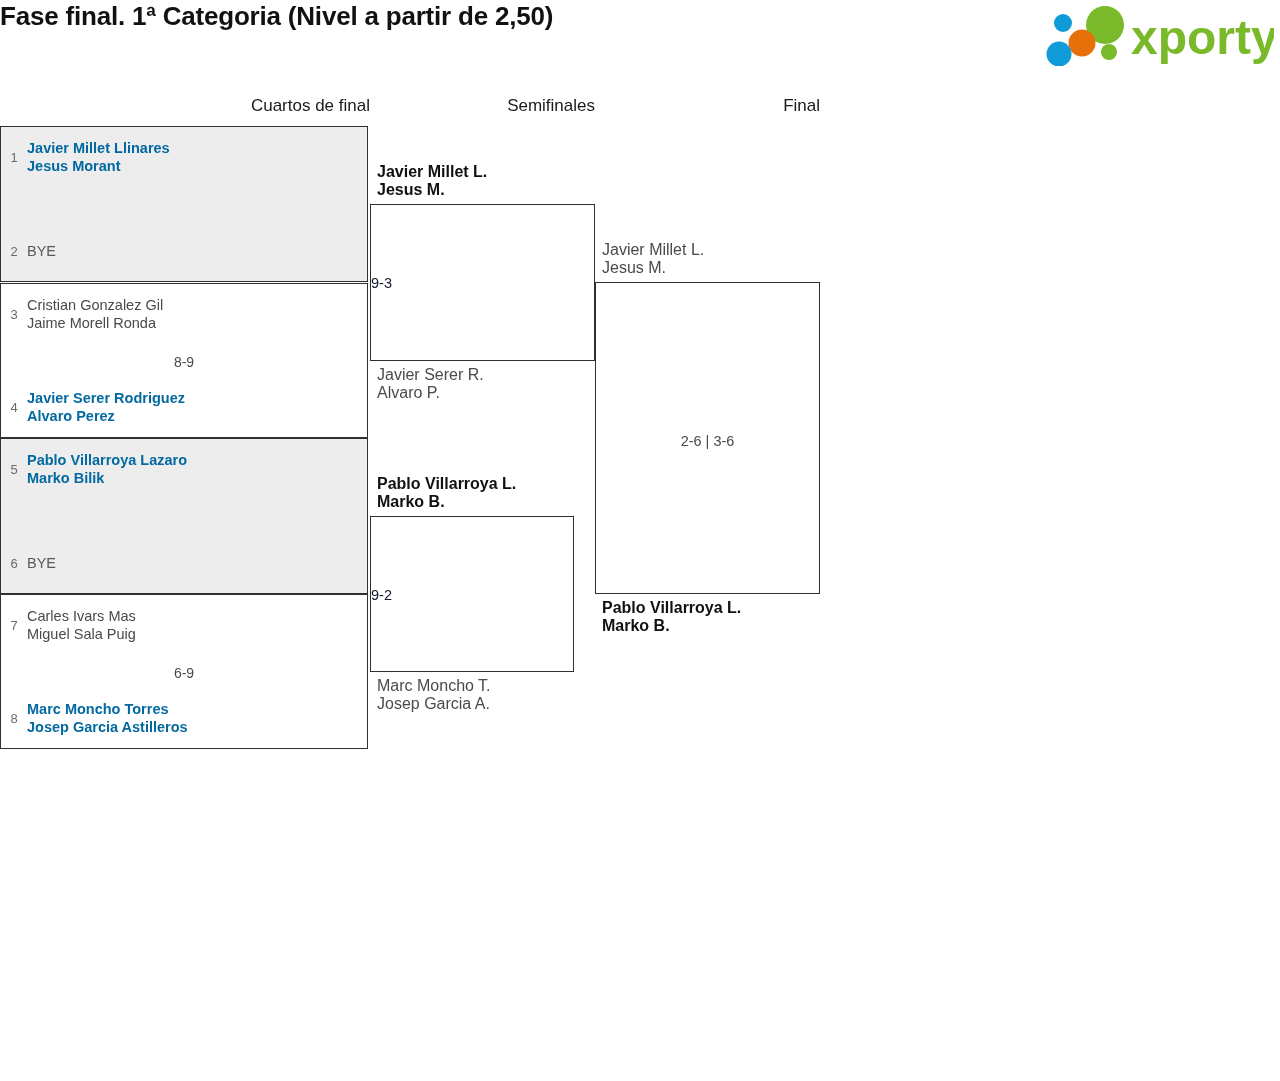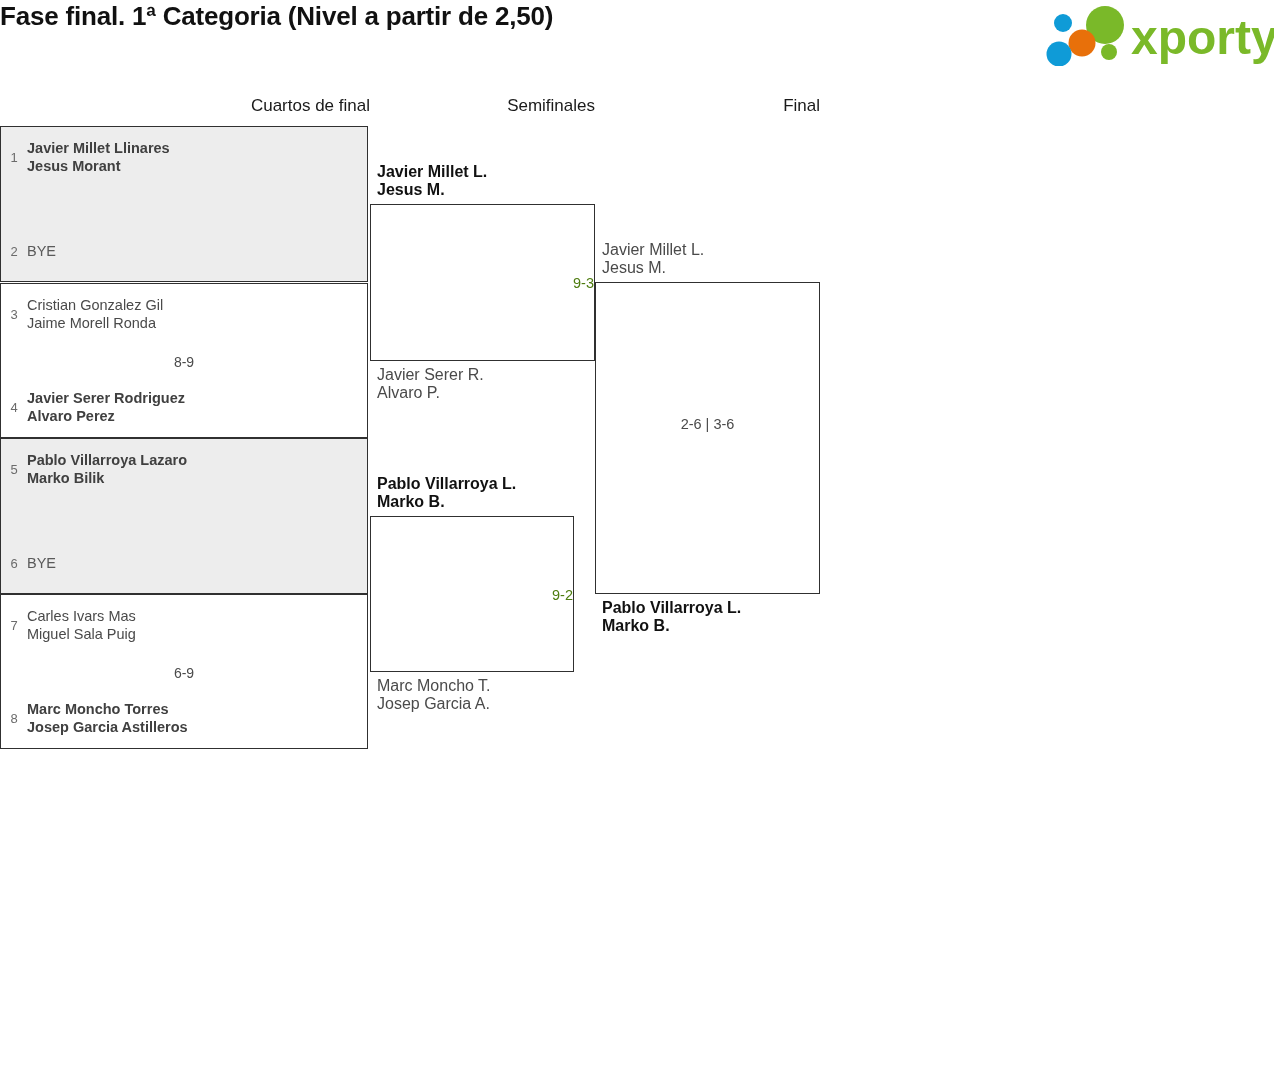--- a/index.html
+++ b/index.html
@@ -94,21 +94,21 @@
     font-size: 13px;
     color: #6b6b6b;
     line-height: 15px;
   }
   .names {
     font-size: 14.5px;
     line-height: 18px;
     color: #4a4a4a;
   }
   .names.winner {
-    color: #404040;
+    color: #0369a1;
     font-weight: 700;
   }
   .names .nm { display: block; white-space: nowrap; }
   .bye-label {
     font-size: 14.5px;
     color: #5a5a5a;
     line-height: 18px;
   }
 
   .r1-score {
@@ -125,23 +125,23 @@
   .r2-match {
     position: absolute;
     border: 1px solid #303030;
     box-sizing: border-box;
     background: #ffffff;
   }
   .r2-score {
     position: absolute;
     left: 0px;
     right: 0px;
-    text-align: right;
-    font-size: 14.5px;
-    color: #4d7c0f;
+    text-align: left;
+    font-size: 14.5px;
+    color: #0f172a;
     line-height: 18px;
   }
 
   
   .slot-label {
     position: absolute;
     font-size: 16px;
     line-height: 18px;
     color: #4a4a4a;
     white-space: nowrap;
@@ -268,21 +268,21 @@
     </div>
     <div class="names winner slot-label" style="left: 377px; top: 349px;">
       <span class="nm">Pablo Villarroya L.</span>
       <span class="nm">Marko B.</span>
     </div>
     <div class="names slot-label" style="left: 377px; top: 550.5px;">
       <span class="nm">Marc Moncho T.</span>
       <span class="nm">Josep Garcia A.</span>
     </div>
     <div class="r3-match" style="left: 595px; width: 225px; top: 156.25px; height: 311.5px;">
-      <div class="r3-score" style="top: 132px;">2-6 | 3-6</div>
+      <div class="r3-score" style="top: 149px;">2-6 | 3-6</div>
     </div>
     <div class="names slot-label" style="left: 602px; top: 115.25px;">
       <span class="nm">Javier Millet L.</span>
       <span class="nm">Jesus M.</span>
     </div>
     <div class="names winner slot-label" style="left: 602px; top: 472.75px;">
       <span class="nm">Pablo Villarroya L.</span>
       <span class="nm">Marko B.</span>
     </div>
   </div>

